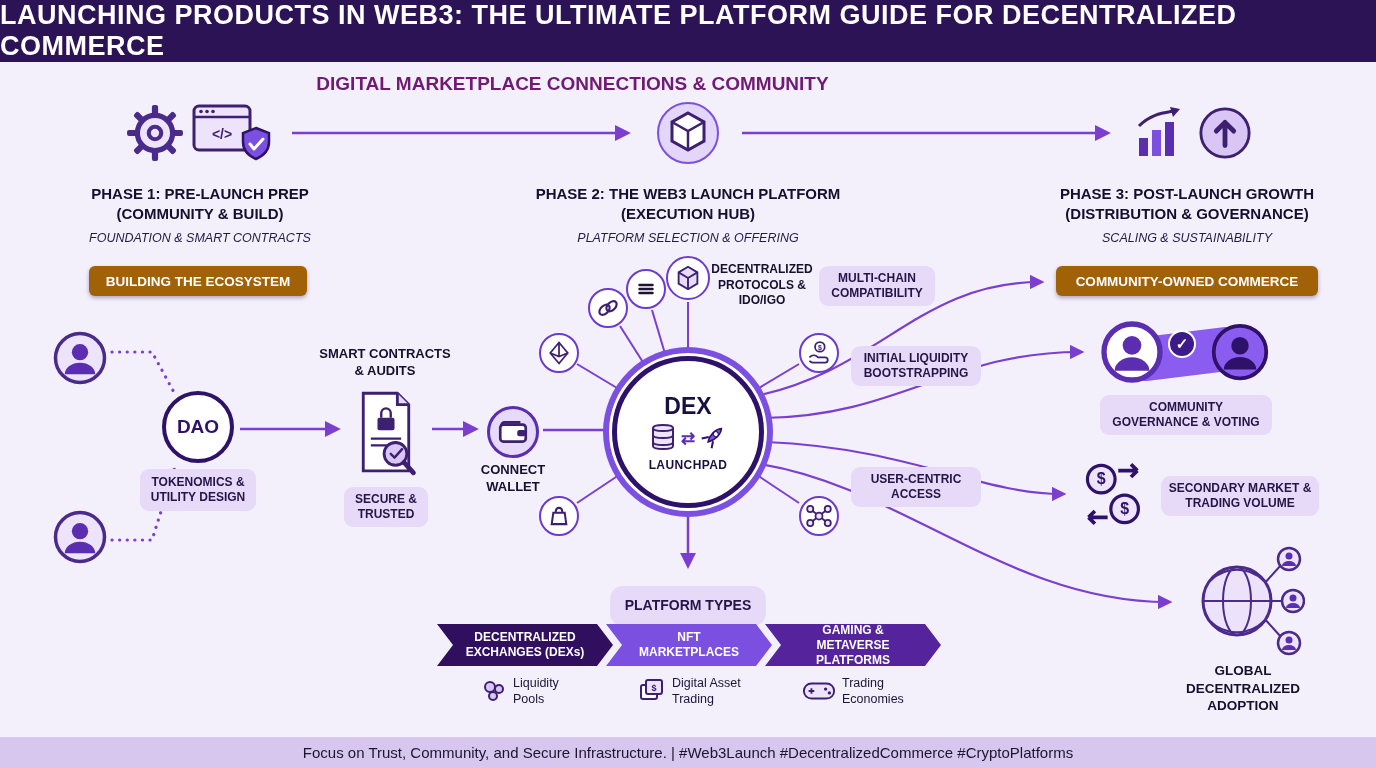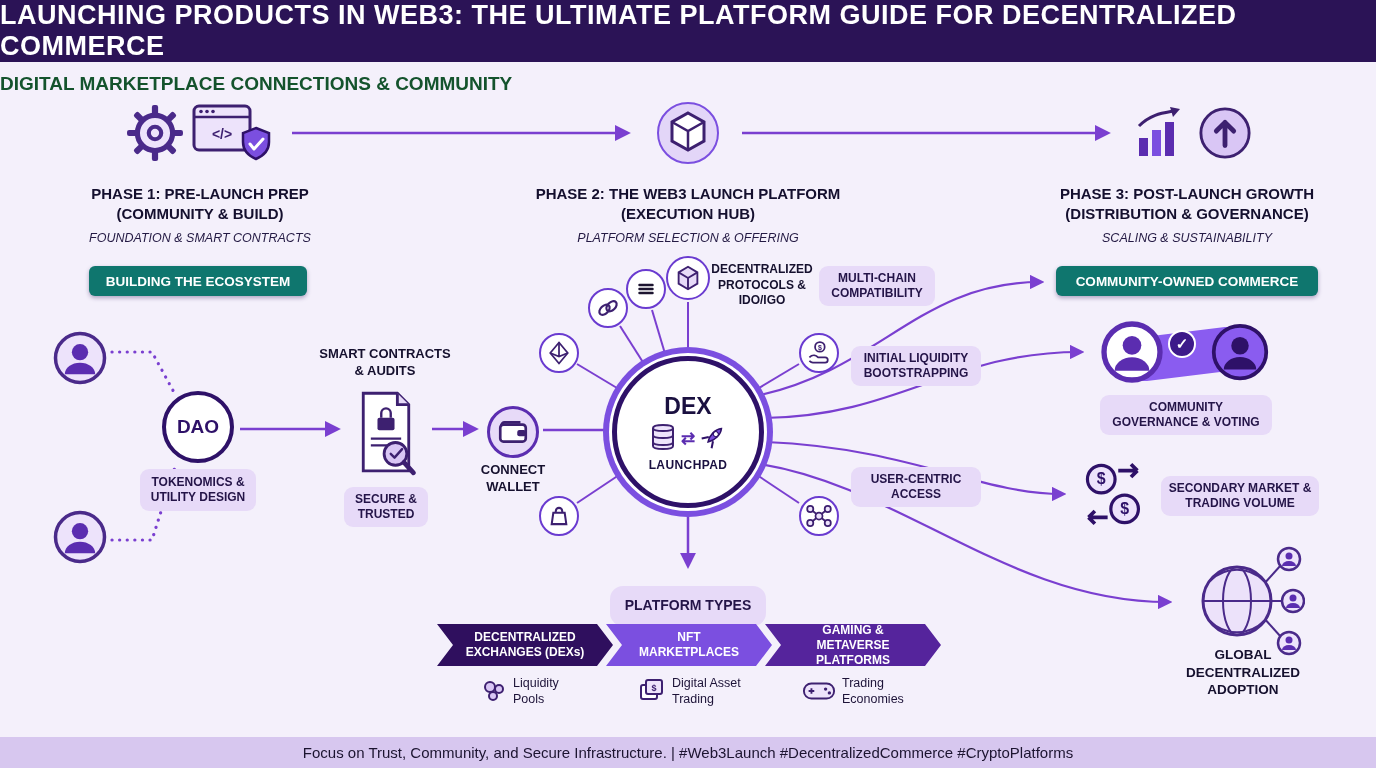--- a/index.html
+++ b/index.html
@@ -1,26 +1,26 @@
 <!DOCTYPE html>
 <html><head>
 <meta charset="utf-8">
 <style>
   html,body{margin:0;padding:0;}
   body{font-family:"Liberation Sans", sans-serif; background:#e9e4f4;}
   .canvas{position:relative;width:1376px;height:768px;background:#f4f0fb;overflow:hidden;}
   .abs{position:absolute;}
   .header{position:absolute;top:0;left:0;width:1376px;height:62px;background:#2b1356;display:flex;align-items:center;justify-content:center;}
   .header h1{margin:0;color:#ffffff;font-size:27px;font-weight:bold;letter-spacing:.5px;}
-  .main-subtitle{position:absolute;top:73px;left:0;width:1145px;font-size:19px;font-weight:bold;color:#14532d;}
+  .main-subtitle{position:absolute;top:73px;left:0;width:1145px;text-align:center;font-size:19px;font-weight:bold;color:#701a75;}
   .connectors{position:absolute;top:0;left:0;pointer-events:none;}
   .phase-block{position:absolute;text-align:center;color:#140f2e;}
   .phase-title{font-size:15px;font-weight:bold;line-height:1.3;}
   .phase-sub{font-size:12.5px;margin-top:8px;color:#241a44;font-style:italic;}
-  .badge-dark{position:absolute;background:#0f766e;color:#fff;font-weight:bold;font-size:13.5px;border-radius:6px;display:flex;align-items:center;justify-content:center;text-align:center;box-shadow:0 2px 4px rgba(43,19,86,.35);}
+  .badge-dark{position:absolute;background:#a16207;color:#fff;font-weight:bold;font-size:13.5px;border-radius:6px;display:flex;align-items:center;justify-content:center;text-align:center;box-shadow:0 2px 4px rgba(43,19,86,.35);}
   .badge-light{position:absolute;background:#e7daf8;color:#241448;font-weight:bold;font-size:12px;border-radius:9px;display:flex;align-items:center;justify-content:center;text-align:center;line-height:1.25;padding:20px 6px;box-sizing:border-box;}
   .label-bold{position:absolute;color:#15102e;font-weight:bold;text-align:center;line-height:1.3;font-size:13px;}
   .dao{position:absolute;width:72px;height:72px;border-radius:50%;background:#fff;border:4px solid #2e1168;display:flex;align-items:center;justify-content:center;font-size:19px;font-weight:bold;color:#2e1168;box-sizing:border-box;}
   .hub{position:absolute;left:612px;top:356px;width:152px;height:152px;border-radius:50%;background:#ffffff;border:5px solid #2e1168;box-shadow:0 0 0 3px #ffffff,0 0 0 9px #7b4fe0;display:flex;flex-direction:column;align-items:center;justify-content:center;box-sizing:border-box;}
   .hub .dex{font-size:23px;font-weight:bold;color:#1a1040;}
   .hub .row{display:flex;align-items:center;gap:4px;margin:2px 0;}
   .hub .launchpad{font-size:12px;font-weight:bold;color:#1a1040;letter-spacing:.4px;}
   .sat{position:absolute;width:40px;height:40px;border-radius:50%;background:#fff;border:2.5px solid #6a3bd0;display:flex;align-items:center;justify-content:center;box-sizing:border-box;}
   .banner{position:absolute;top:624px;height:42px;color:#fff;font-weight:bold;font-size:12px;display:flex;align-items:center;justify-content:center;text-align:center;line-height:1.25;clip-path:polygon(0 0, calc(100% - 16px) 0, 100% 50%, calc(100% - 16px) 100%, 0 100%, 16px 50%);padding:0 20px;box-sizing:border-box;}
   .caption{position:absolute;font-size:12.5px;color:#1d1338;line-height:1.25;}
@@ -367,19 +367,19 @@
         <circle cx="108" cy="56" r="11" fill="#ede3fb" stroke="#4a2a8a" stroke-width="2.5"></circle>
         <circle cx="108" cy="53" r="3.5" fill="#5b2db0"></circle>
           <path d="M101,63 a7,5 0 0 1 14,0 z" fill="#5b2db0"></path>
         <circle cx="104" cy="98" r="11" fill="#ede3fb" stroke="#4a2a8a" stroke-width="2.5"></circle>
         <circle cx="104" cy="95" r="3.5" fill="#5b2db0"></circle>
           <path d="M97,105 a7,5 0 0 1 14,0 z" fill="#5b2db0"></path>
       </g>
     </svg>
   </div>
 
-  <div class="label-bold" style="left:1158px;top:646px;width:170px;font-size:13.5px;">GLOBAL DECENTRALIZED ADOPTION</div>
+  <div class="label-bold" style="left:1158px;top:662px;width:170px;font-size:13.5px;">GLOBAL DECENTRALIZED ADOPTION</div>
 
   <div class="footer">
     <span>Focus on Trust, Community, and Secure Infrastructure. | #Web3Launch #DecentralizedCommerce #CryptoPlatforms</span>
   </div>
 
 </div>
 
 </body></html>

